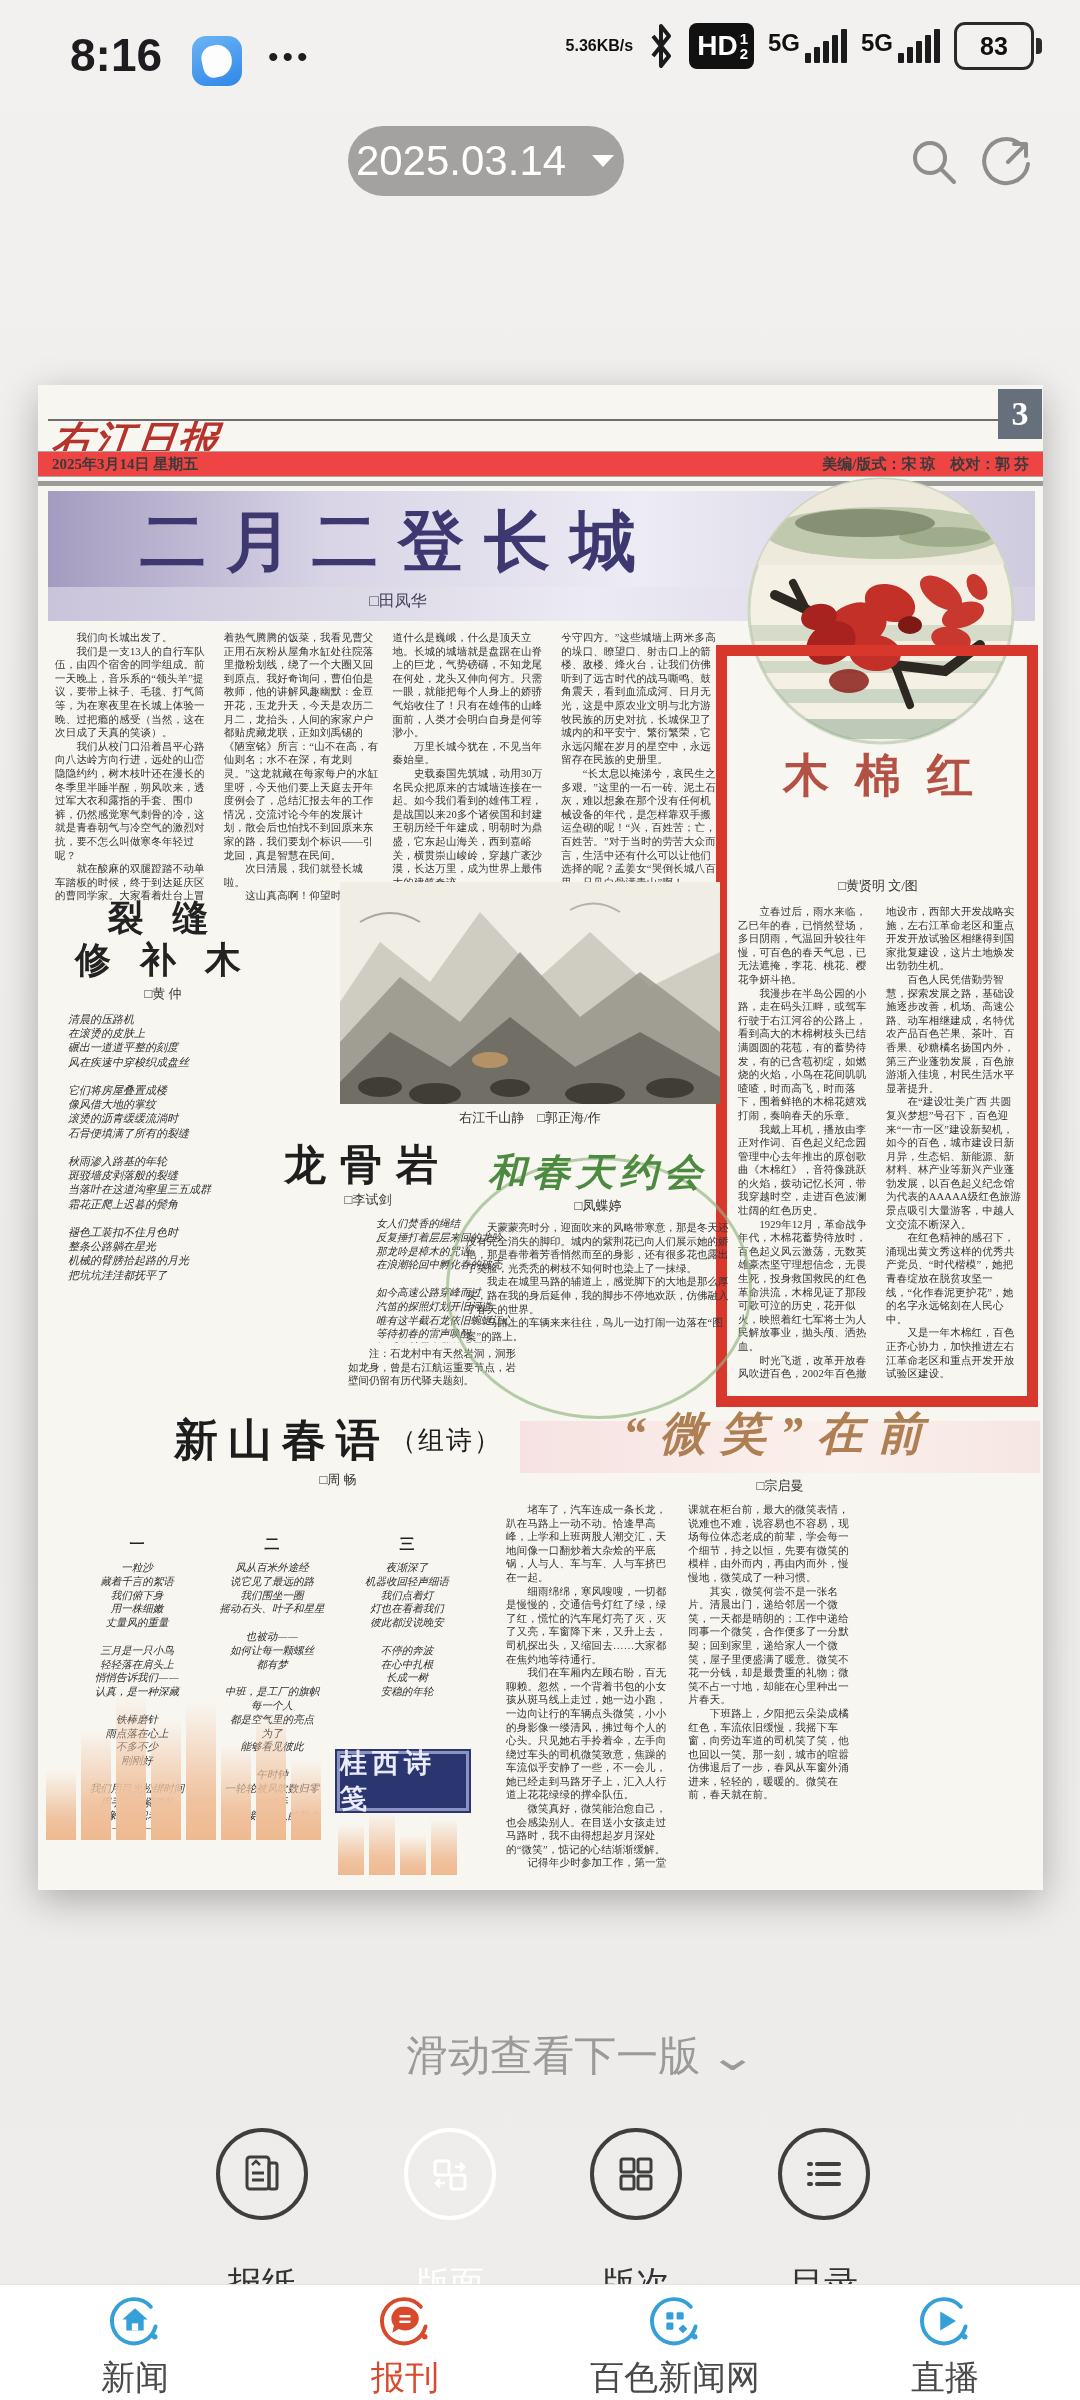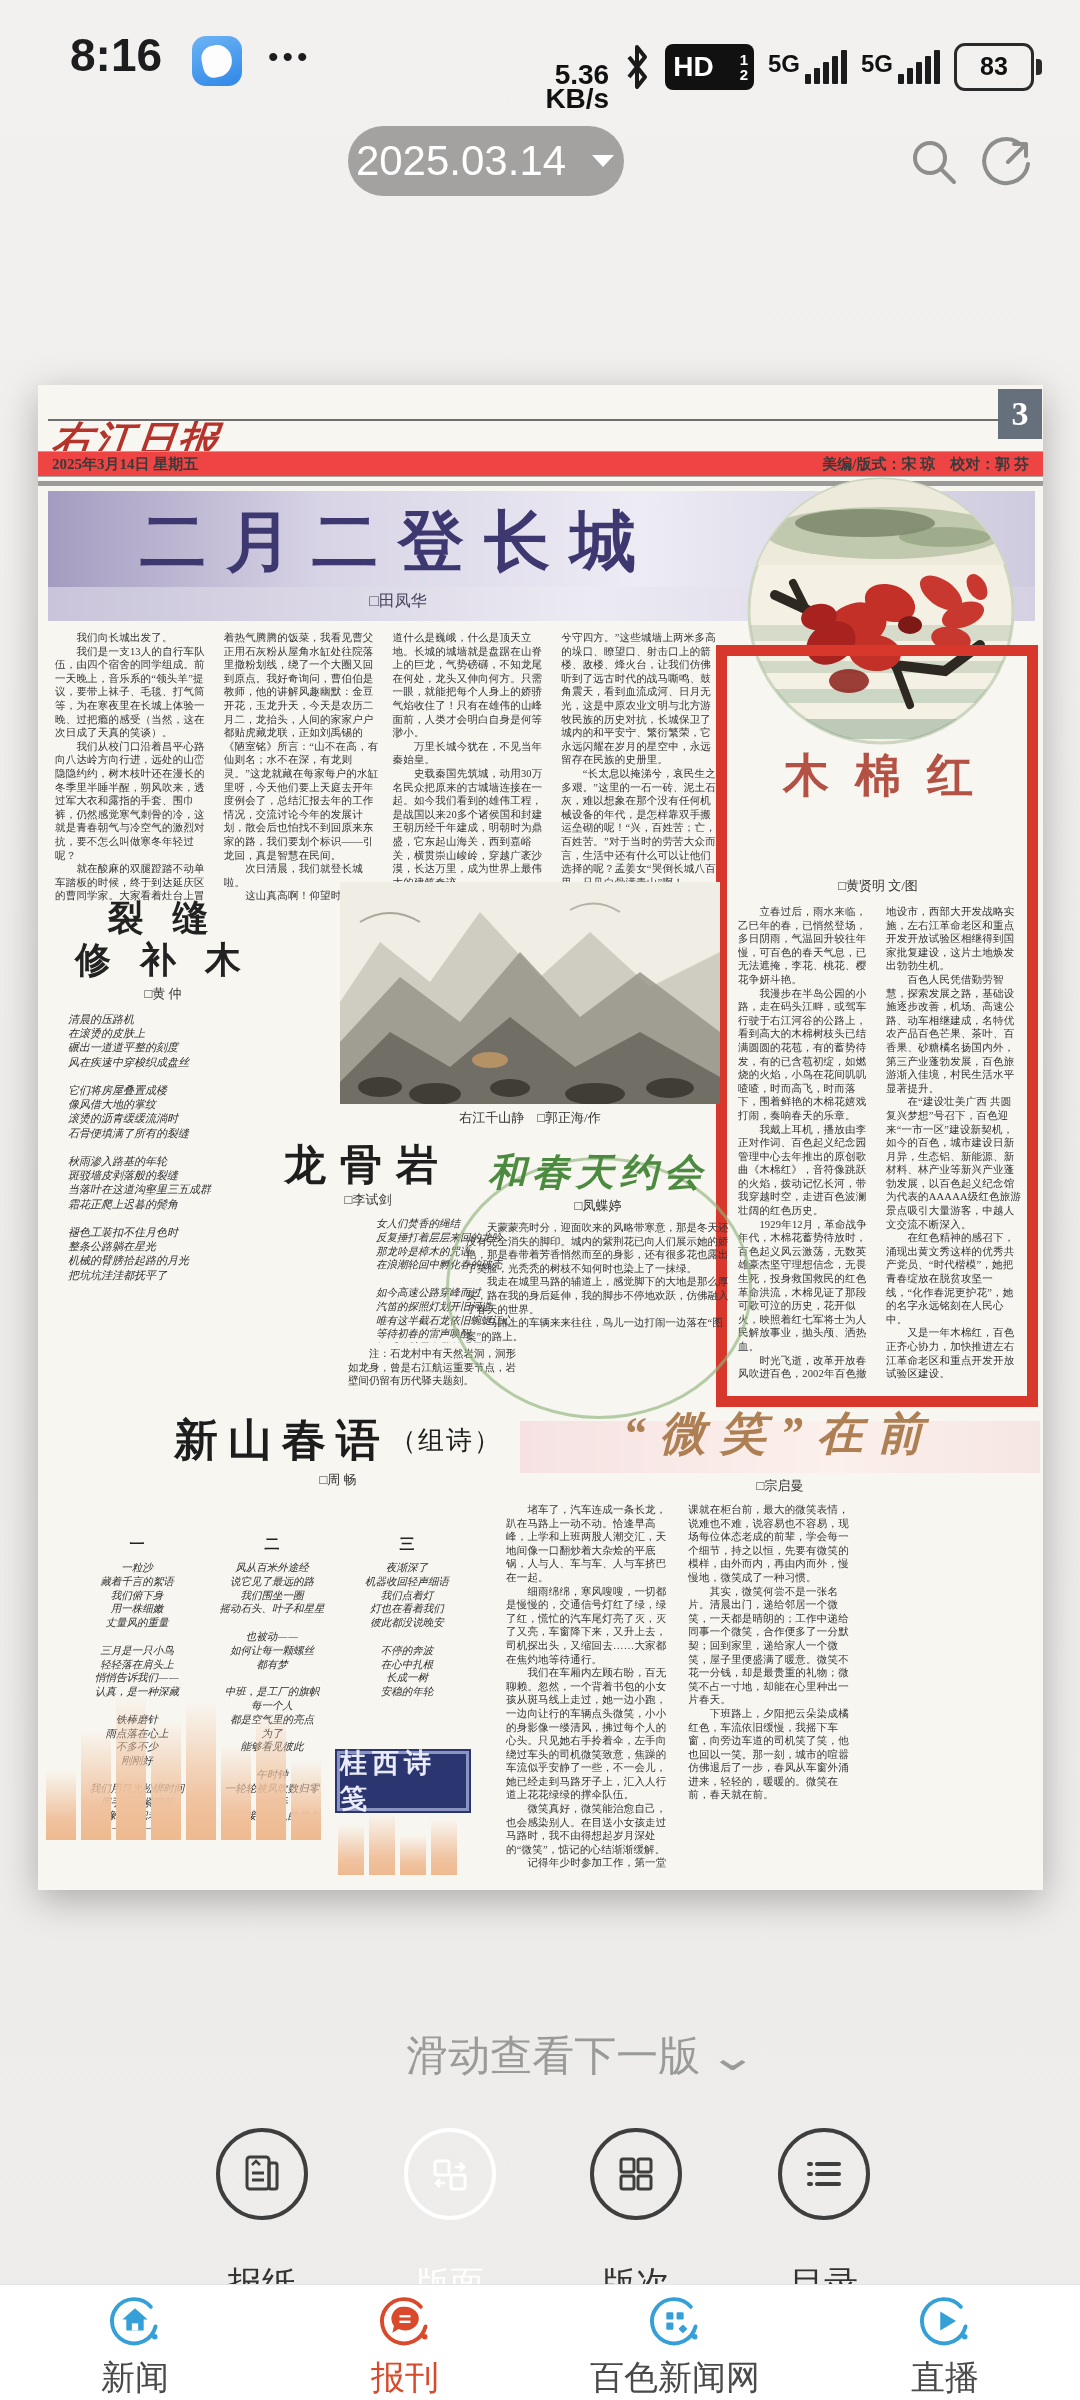--- a/index.html
+++ b/index.html
@@ -8,24 +8,24 @@
           font-family:"Liberation Sans",sans-serif;-webkit-font-smoothing:antialiased;}
   .abs{position:absolute;}
   
   .time{left:70px;top:28px;font-size:46px;font-weight:600;color:#1d1d1f;}
   .msg-icon{left:192px;top:36px;width:50px;height:50px;border-radius:14px;
             background:linear-gradient(160deg,#6cb4f5,#2f87e8);}
   .msg-icon::after{content:"";position:absolute;left:10px;top:9px;width:30px;height:32px;
             background:#fdfdfd;border-radius:46% 54% 60% 40%;transform:rotate(-12deg);}
   .dots{left:268px;top:40px;font-size:30px;color:#1d1d1f;letter-spacing:4px;}
   .sb-right{right:38px;top:22px;display:flex;align-items:center;gap:14px;}
-  .speed{display:flex;flex-direction:column;align-items:flex-end;line-height:24px;
-         font-size:28px;font-weight:700;color:#111;margin-top:41px;}
+  .speed{display:flex;flex-direction:row;align-items:flex-end;line-height:24px;
+         font-size:16px;font-weight:700;color:#111;}
   .hd-badge{background:#111;color:#fff;border-radius:8px;height:46px;display:flex;
-            align-items:center;padding:0 6px 0 8px;gap:24px;}
+            align-items:center;padding:0 6px 0 8px;}
   .hd-badge .hd{font-size:28px;font-weight:800;}
   .hd-digits{display:flex;flex-direction:column;font-size:15px;font-weight:700;line-height:15px;margin-left:2px;}
   .sig{display:flex;align-items:flex-end;gap:2px;}
   .sig .lbl{font-size:24px;font-weight:700;color:#111;margin-right:3px;align-self:flex-start;}
   .bars{display:flex;align-items:flex-end;gap:3px;height:34px;}
   .bars i{display:block;width:6px;background:#1b1b1b;border-radius:1px;}
   .battery{display:flex;align-items:center;}
   .batt-body{width:74px;height:42px;border:3px solid #2a2a2a;border-radius:11px;
              display:flex;align-items:center;justify-content:center;font-size:25px;font-weight:700;color:#111;}
   .batt-nub{width:6px;height:16px;background:#2a2a2a;border-radius:0 4px 4px 0;margin-left:2px;}

